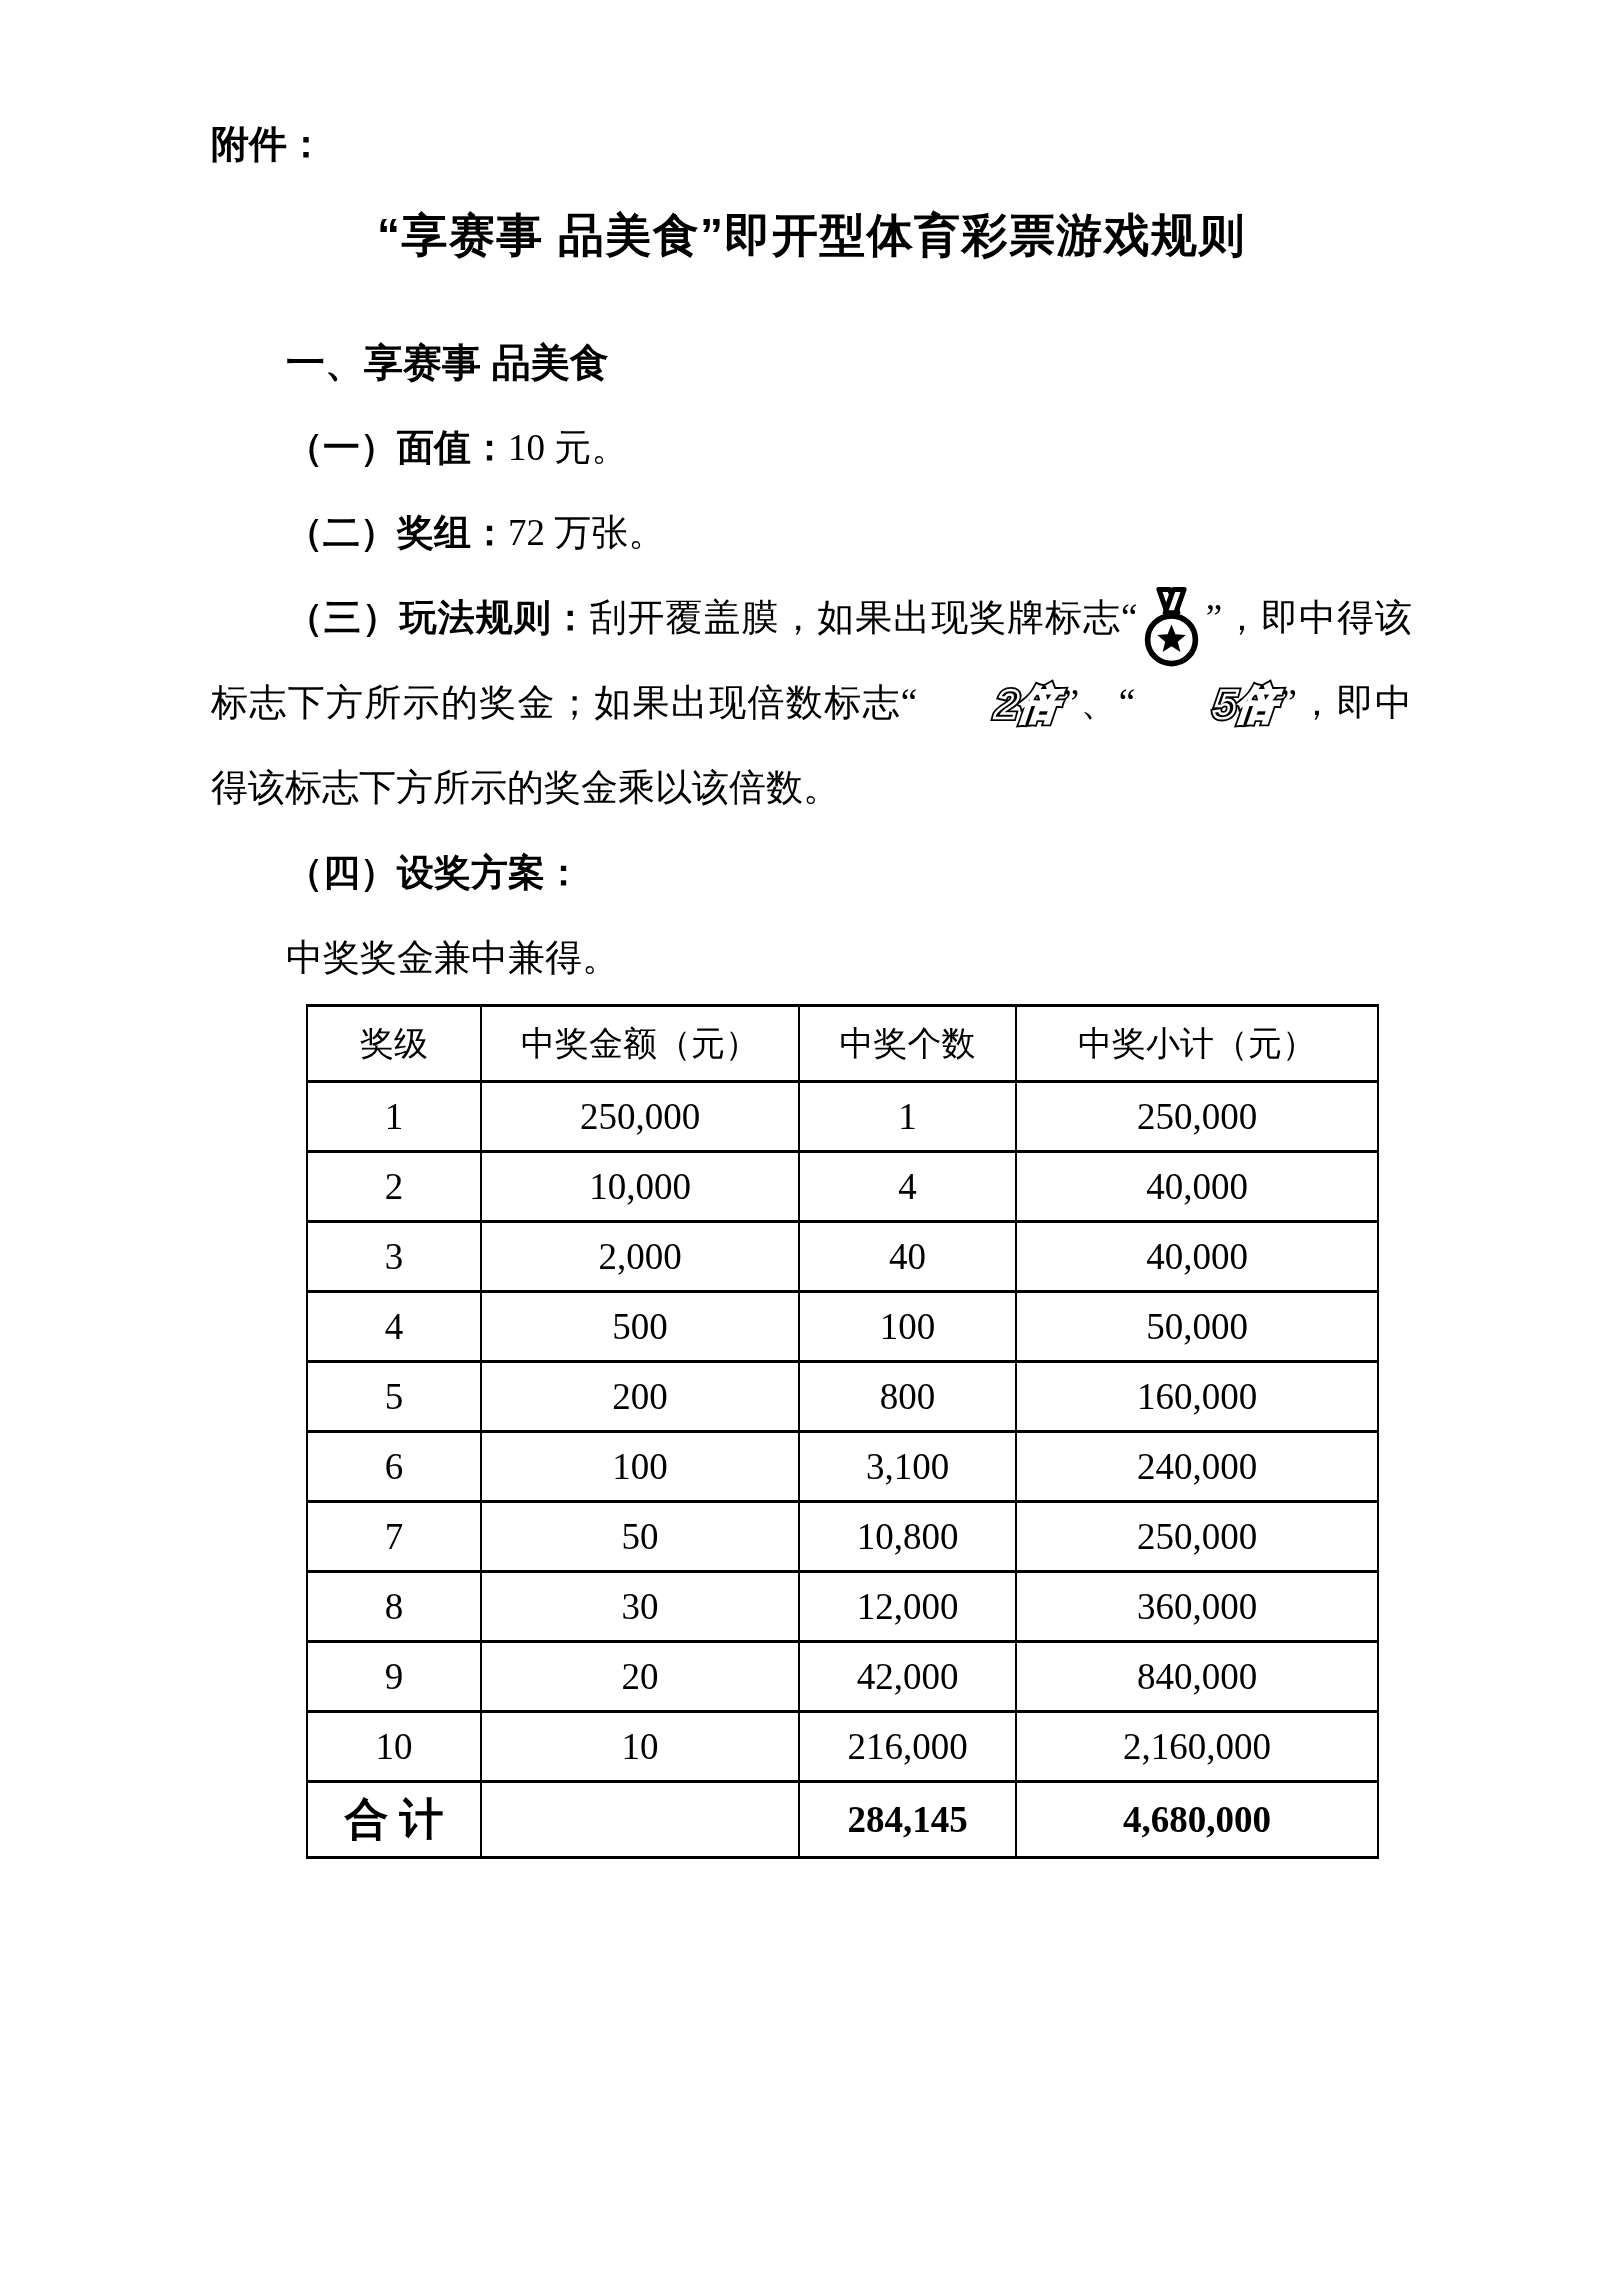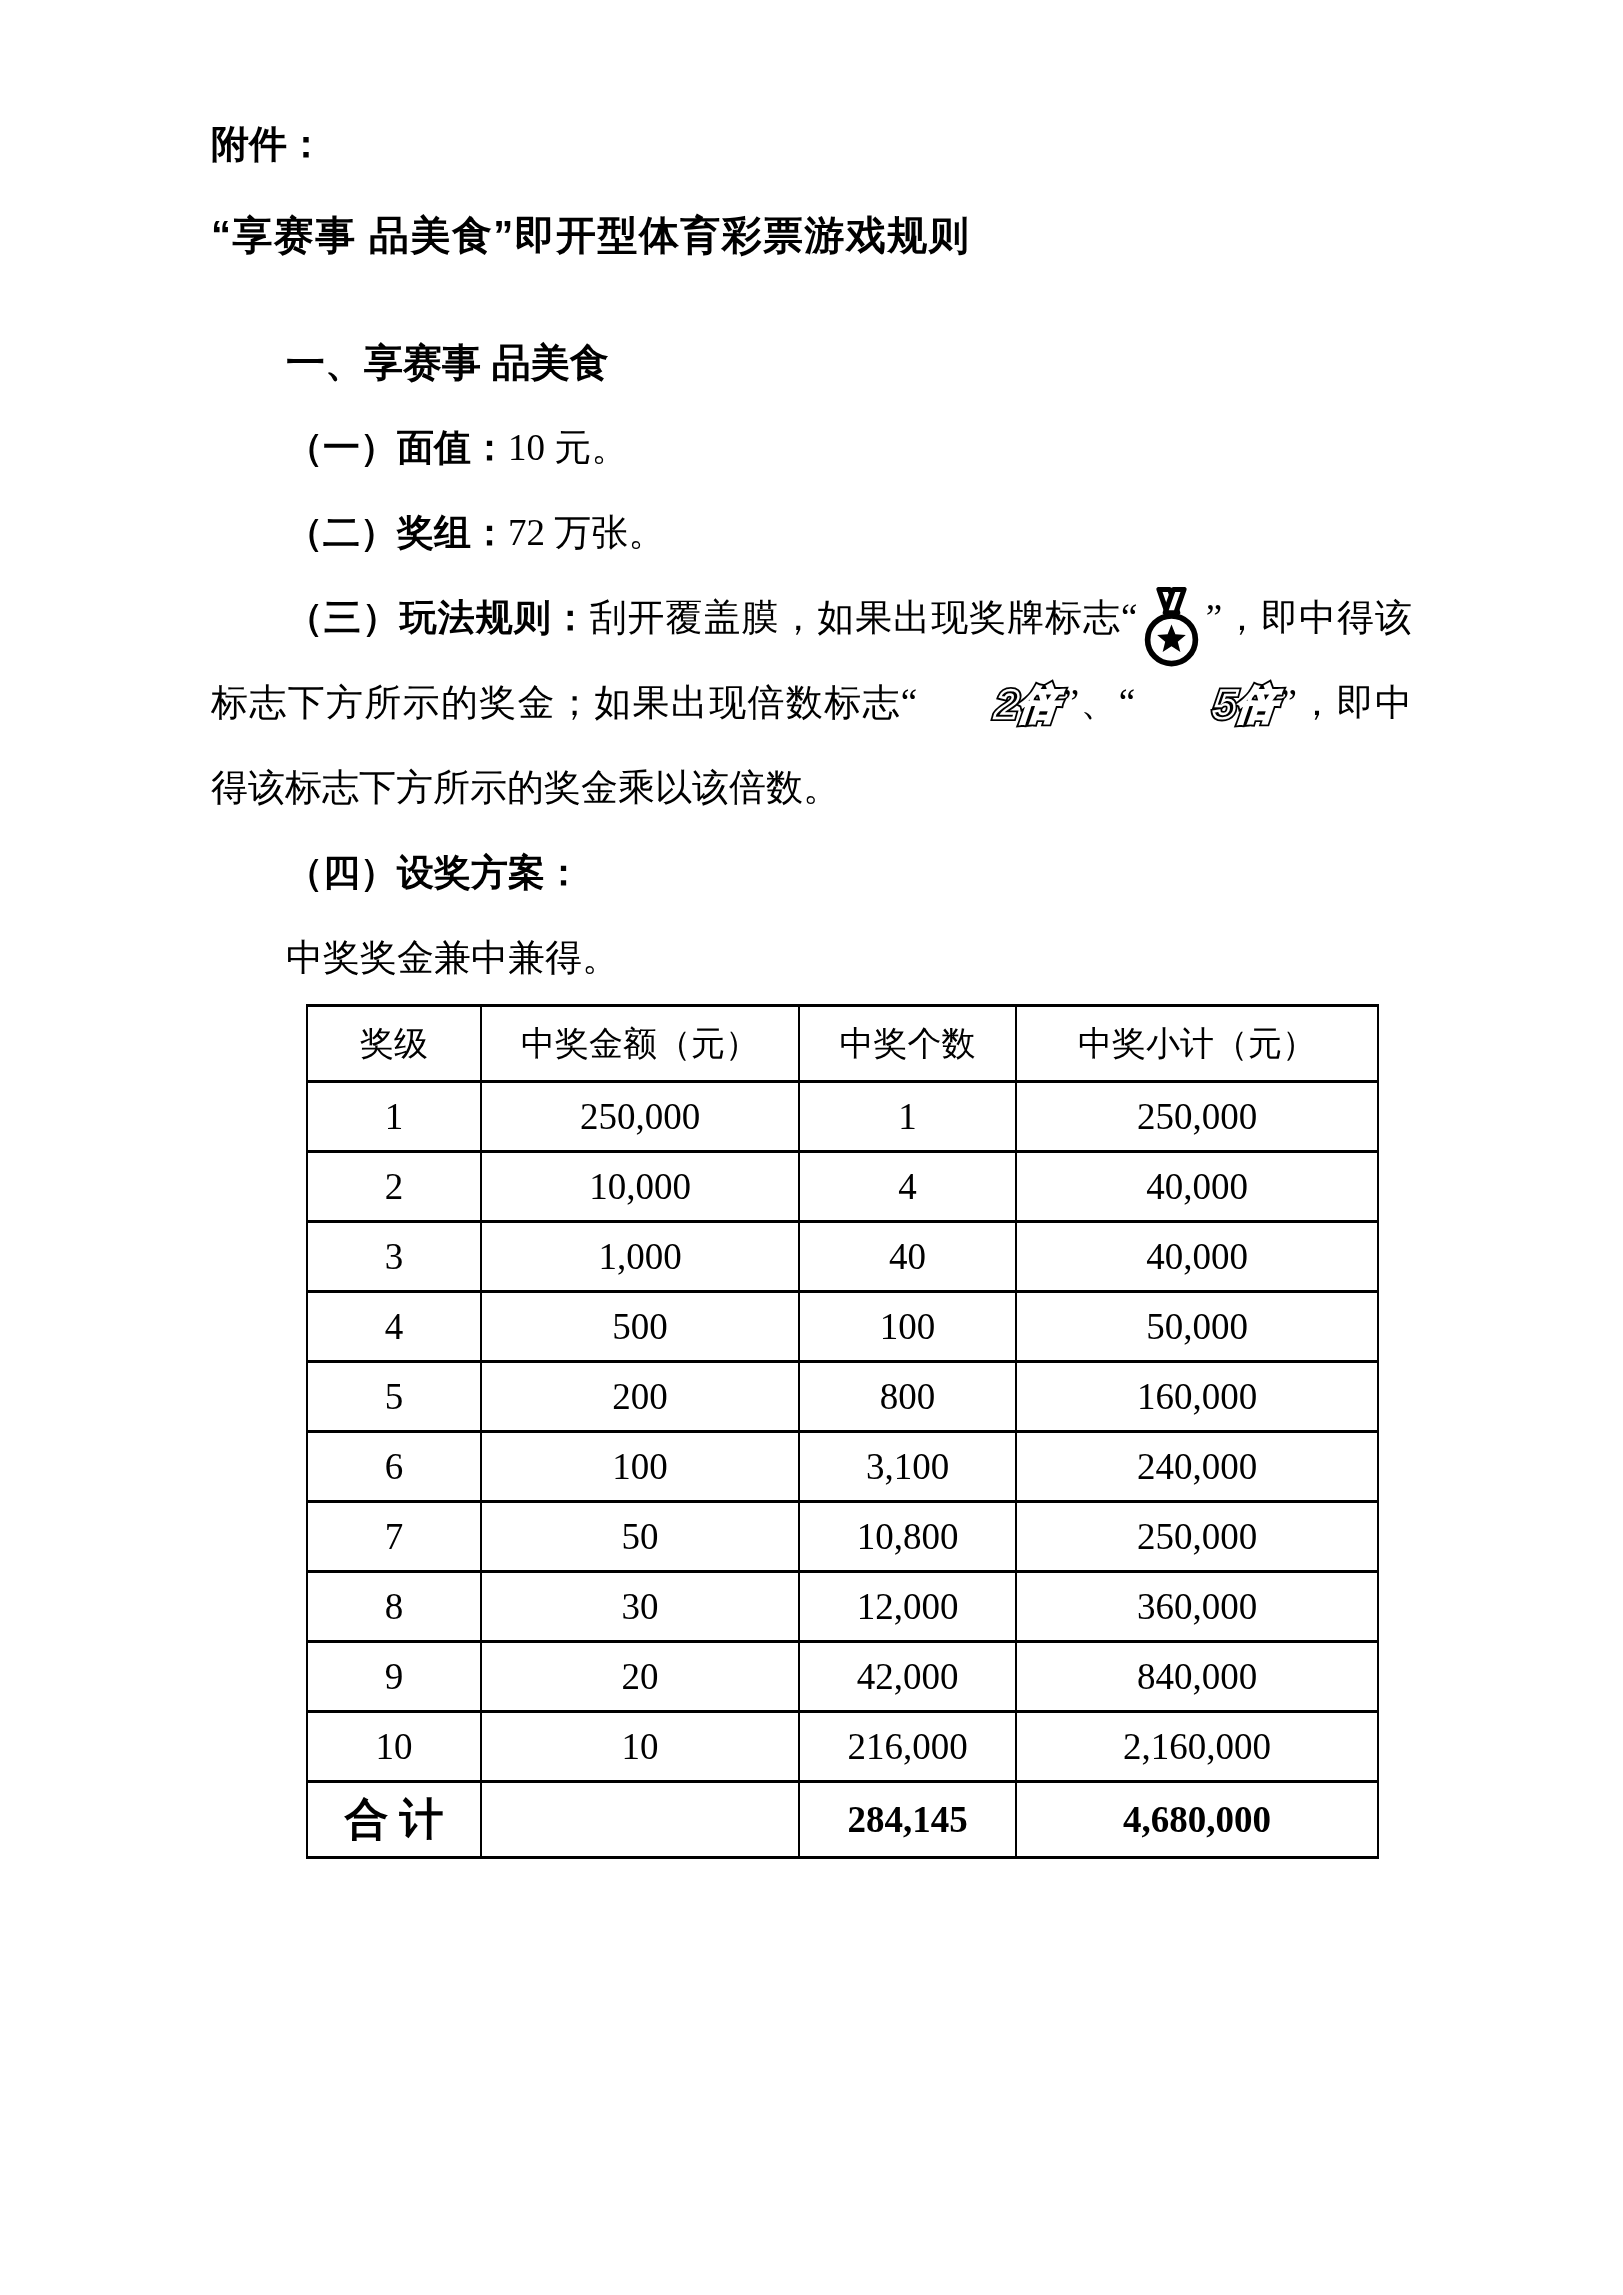--- a/index.html
+++ b/index.html
@@ -15,23 +15,24 @@
     font-family: "Liberation Serif", "DejaVu Serif", serif;
     font-size: 37px;
     line-height: 85px;
   }
   .attachment {
     font-family: "Liberation Sans", "DejaVu Sans", sans-serif;
     font-weight: bold;
     font-size: 38px;
   }
   .doc-title {
-    font-family: "Liberation Sans", "DejaVu Sans", sans-serif;
-    font-weight: bold;
-    font-size: 40px;
+    text-align: center;
+    font-family: "Liberation Sans", "DejaVu Sans", sans-serif;
+    font-weight: bold;
+    font-size: 46px;
     line-height: 72px;
     margin-top: 12.3px;
     letter-spacing: 1.4px;
   }
   .heading1 {
     font-family: "Liberation Sans", "DejaVu Sans", sans-serif;
     font-weight: bold;
     font-size: 39px;
     margin-top: 49px;
     padding-left: 75px;
@@ -158,21 +159,21 @@
         <td>250,000</td>
       </tr>
       <tr>
         <td>2</td>
         <td>10,000</td>
         <td>4</td>
         <td>40,000</td>
       </tr>
       <tr>
         <td>3</td>
-        <td>1,000</td>
+        <td>2,000</td>
         <td>40</td>
         <td>40,000</td>
       </tr>
       <tr>
         <td>4</td>
         <td>500</td>
         <td>100</td>
         <td>50,000</td>
       </tr>
       <tr>

